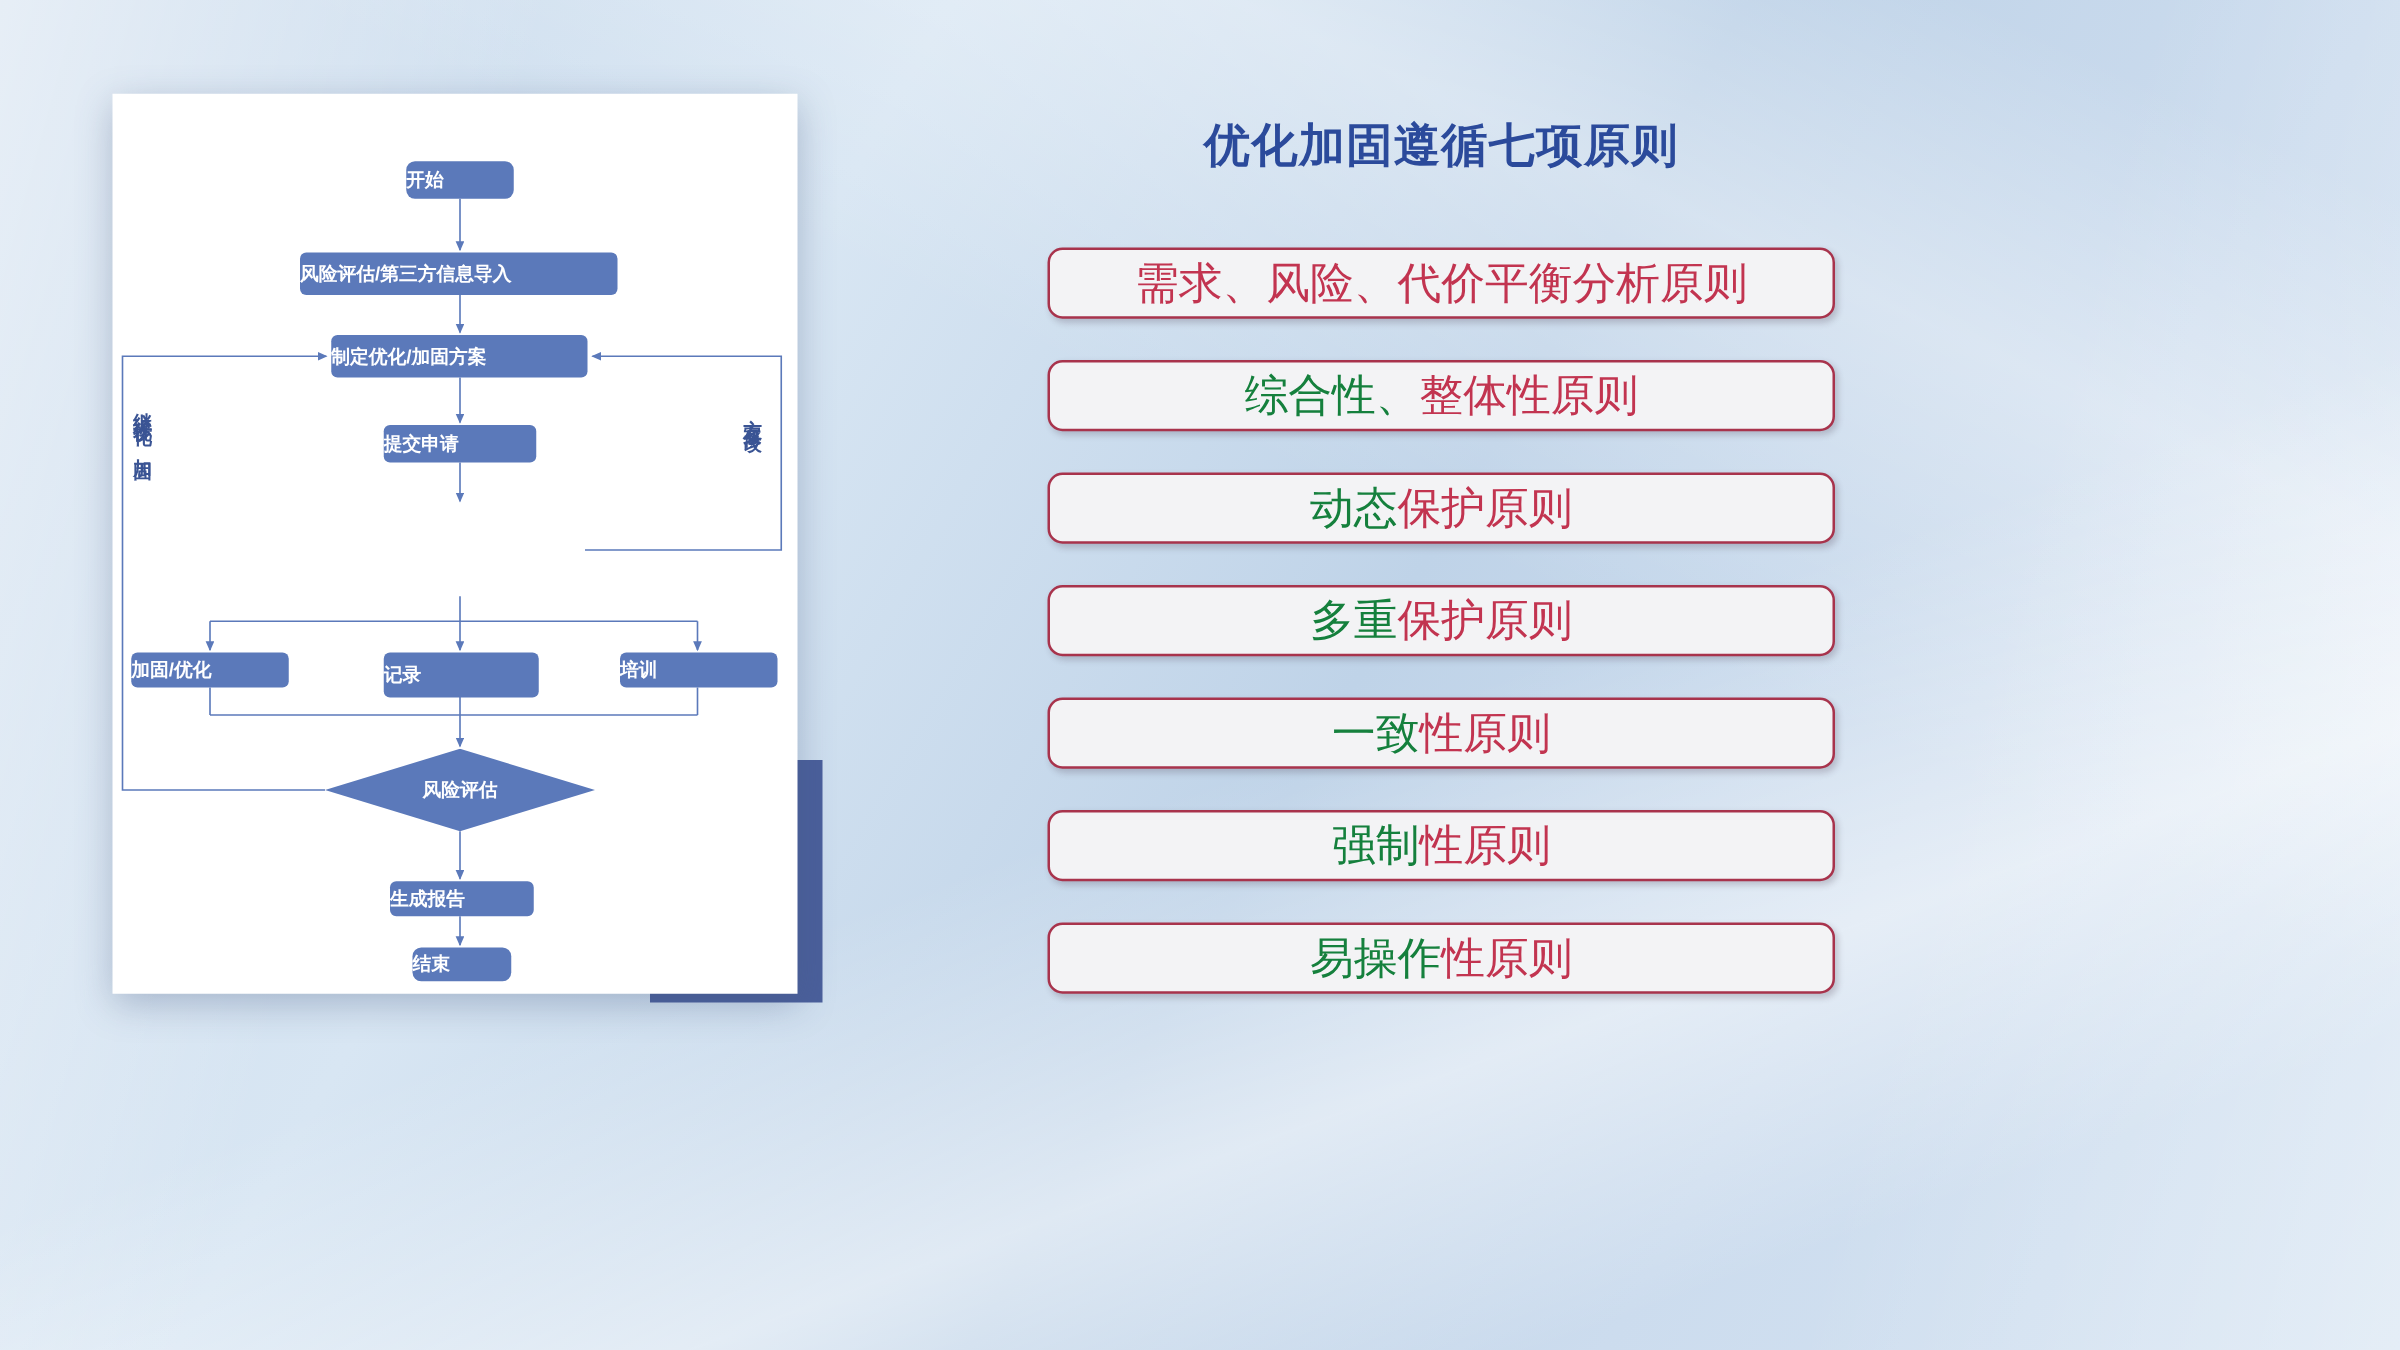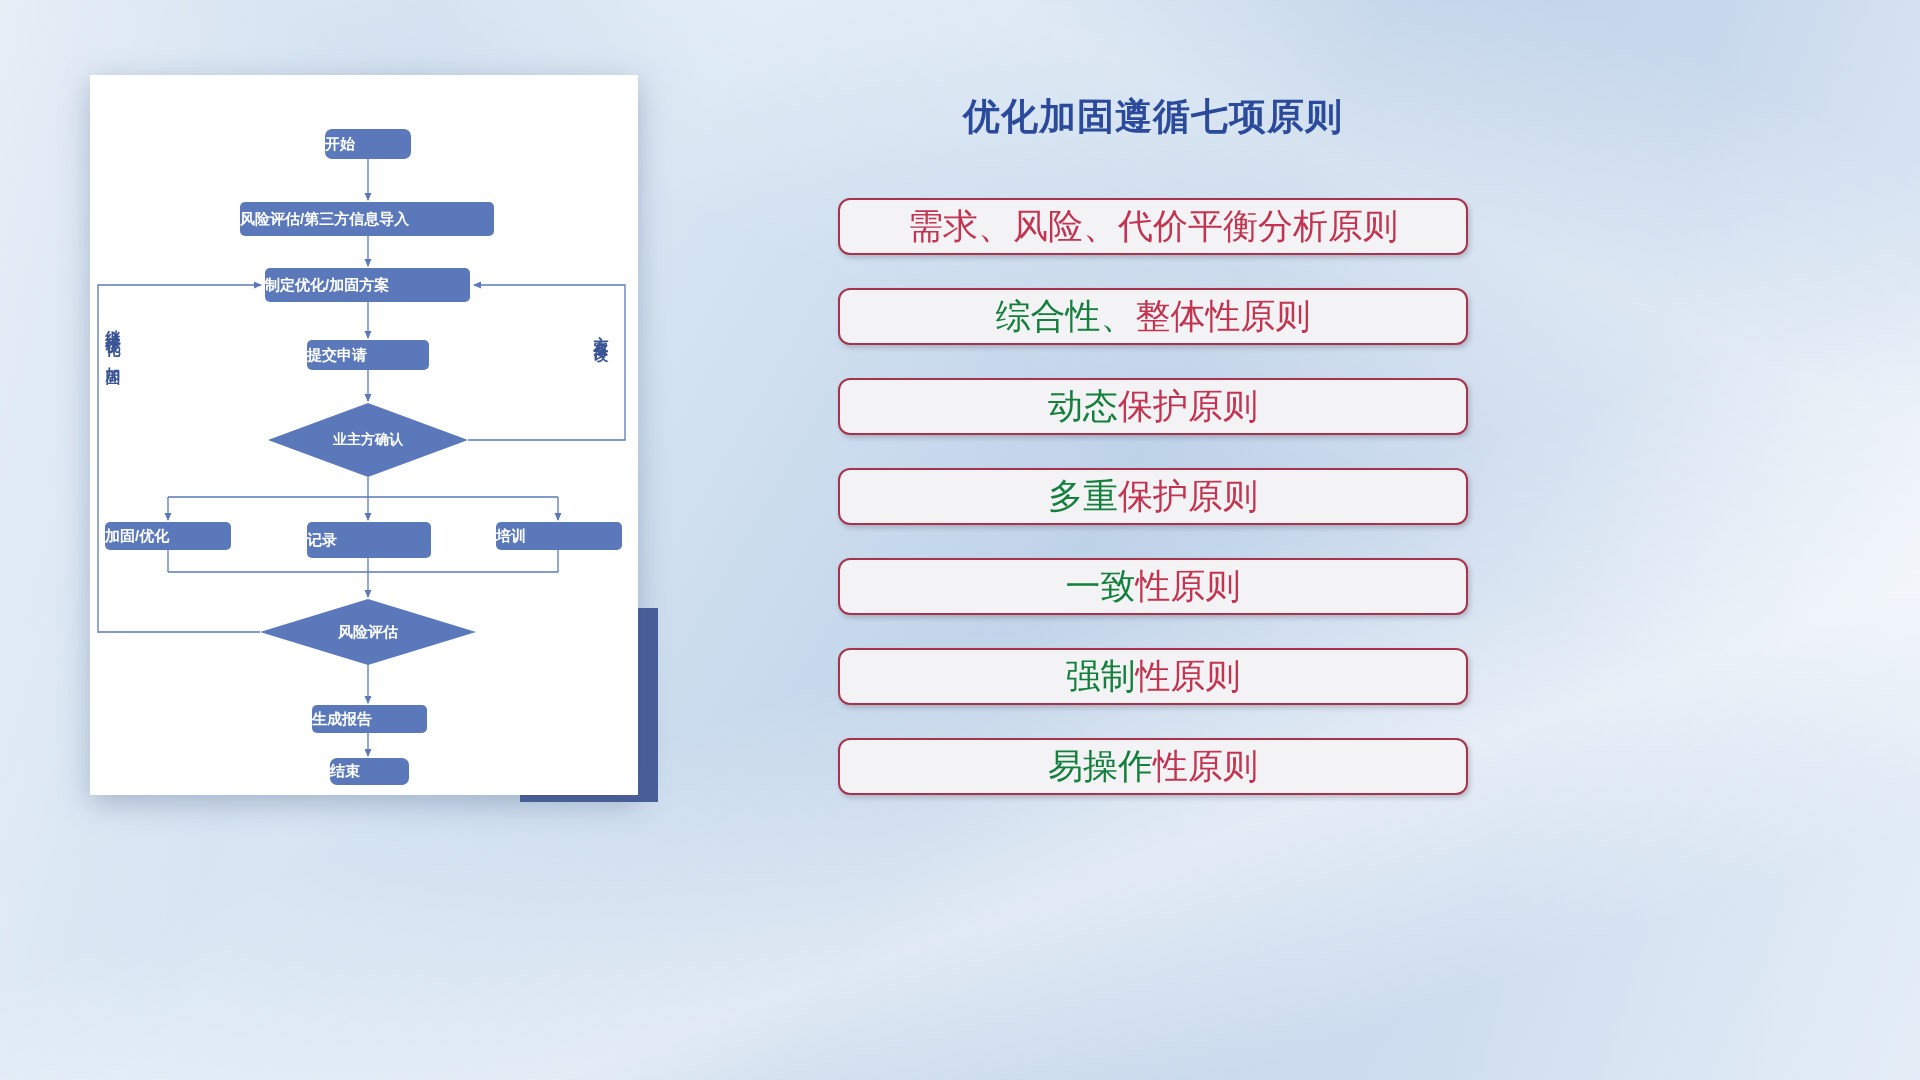--- a/index.html
+++ b/index.html
@@ -111,23 +111,20 @@
     </div>
 
     <div class="node" style="left:175px;top:193px;width:205px;height:34px">
       <span>制定优化/加固方案</span>
     </div>
 
     <div class="node" style="left:217px;top:265px;width:122px;height:30px">
       <span>提交申请</span>
     </div>
 
-    <div class="diamond" style="left:178px;top:328px;width:200px;height:74px;font-size:14px">
-      <span>业主方确认</span>
-    </div>
 
     <div class="node" style="left:15px;top:447px;width:126px;height:28px">
       <span>加固/优化</span>
     </div>
 
     <div class="node" style="left:217px;top:447px;width:124px;height:36px">
       <span>记录</span>
     </div>
 
     <div class="node" style="left:406px;top:447px;width:126px;height:28px">

